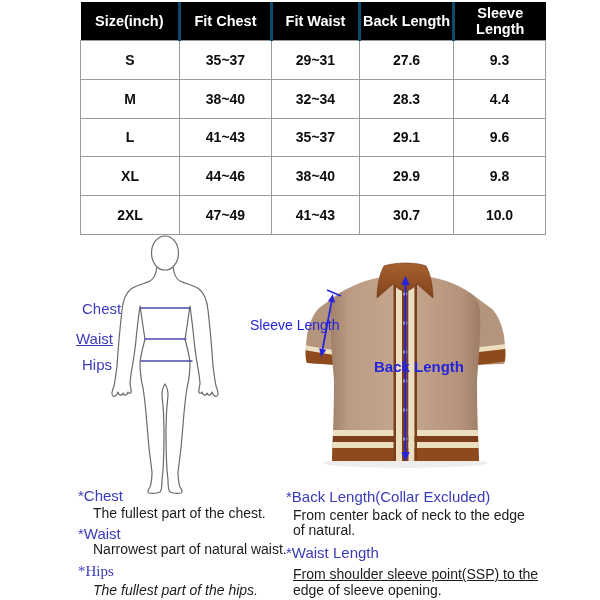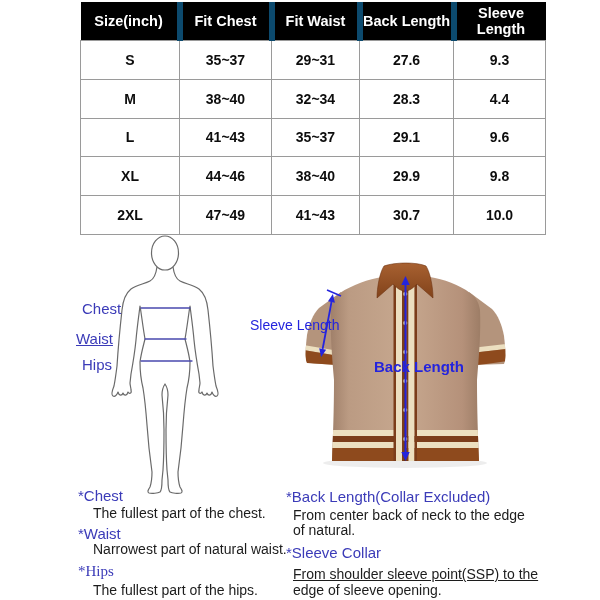--- a/index.html
+++ b/index.html
@@ -10,21 +10,21 @@
   .abs{position:absolute;}
 
   
   table.size-table{
     position:absolute;left:80px;top:2px;width:465px;
     border-collapse:collapse;table-layout:fixed;
   }
   table.size-table th{
     background:var(--table_header_bg,#000);color:var(--table_header_text,#fff);
     font-size:14.5px;font-weight:bold;height:38px;padding:0;text-align:center;
-    border-left:6px solid #0c4a6e;
+    border-left:3px solid #0c4a6e;
   }
   table.size-table th:first-child{border-left:none;}
   table.size-table td{
     border:1px solid var(--table_border,#9a9a9a);
     text-align:center;vertical-align:middle;
     font-size:14px;font-weight:bold;color:#0d0d0d;
     height:37.8px;padding:0;background:#ffffff;
   }
 
   
@@ -230,21 +230,21 @@
 <div class="abs annot annot-sleeve" style="left:250px;top:317px;">Sleeve Length</div>
 <div class="abs annot annot-back" style="left:374px;top:358px;">Back Length</div>
 
 <div class="abs term" style="left:78px;top:487px;">*Chest</div>
 <div class="abs desc" style="left:93px;top:505px;text-align:right;">The fullest part of the chest.</div>
 
 <div class="abs term" style="left:78px;top:525px;">*Waist</div>
 <div class="abs desc" style="left:93px;top:541px;">Narrowest part of natural waist.</div>
 
 <div class="abs term" style="left:78px;top:563px;font-family:Liberation Serif, serif;">*Hips</div>
-<div class="abs desc" style="left:93px;top:582px;">The fullest part of the hips.</div>
+<div class="abs desc" style="left:93px;top:582px;font-style:italic;">The fullest part of the hips.</div>
 
 <div class="abs term" style="left:286px;top:488px;">*Back Length(Collar Excluded)</div>
 <div class="abs desc" style="left:293px;top:507px;">From center back of neck to the edge</div>
 <div class="abs desc" style="left:293px;top:522px;">of natural.</div>
 
-<div class="abs term" style="left:286px;top:544px;">*Sleeve Collar</div>
+<div class="abs term" style="left:286px;top:544px;">*Waist Length</div>
 <div class="abs desc" style="left:293px;top:566px;text-decoration:underline;">From shoulder sleeve point(SSP) to the</div>
 <div class="abs desc" style="left:293px;top:582px;">edge of sleeve opening.</div>
 
 </body></html>

